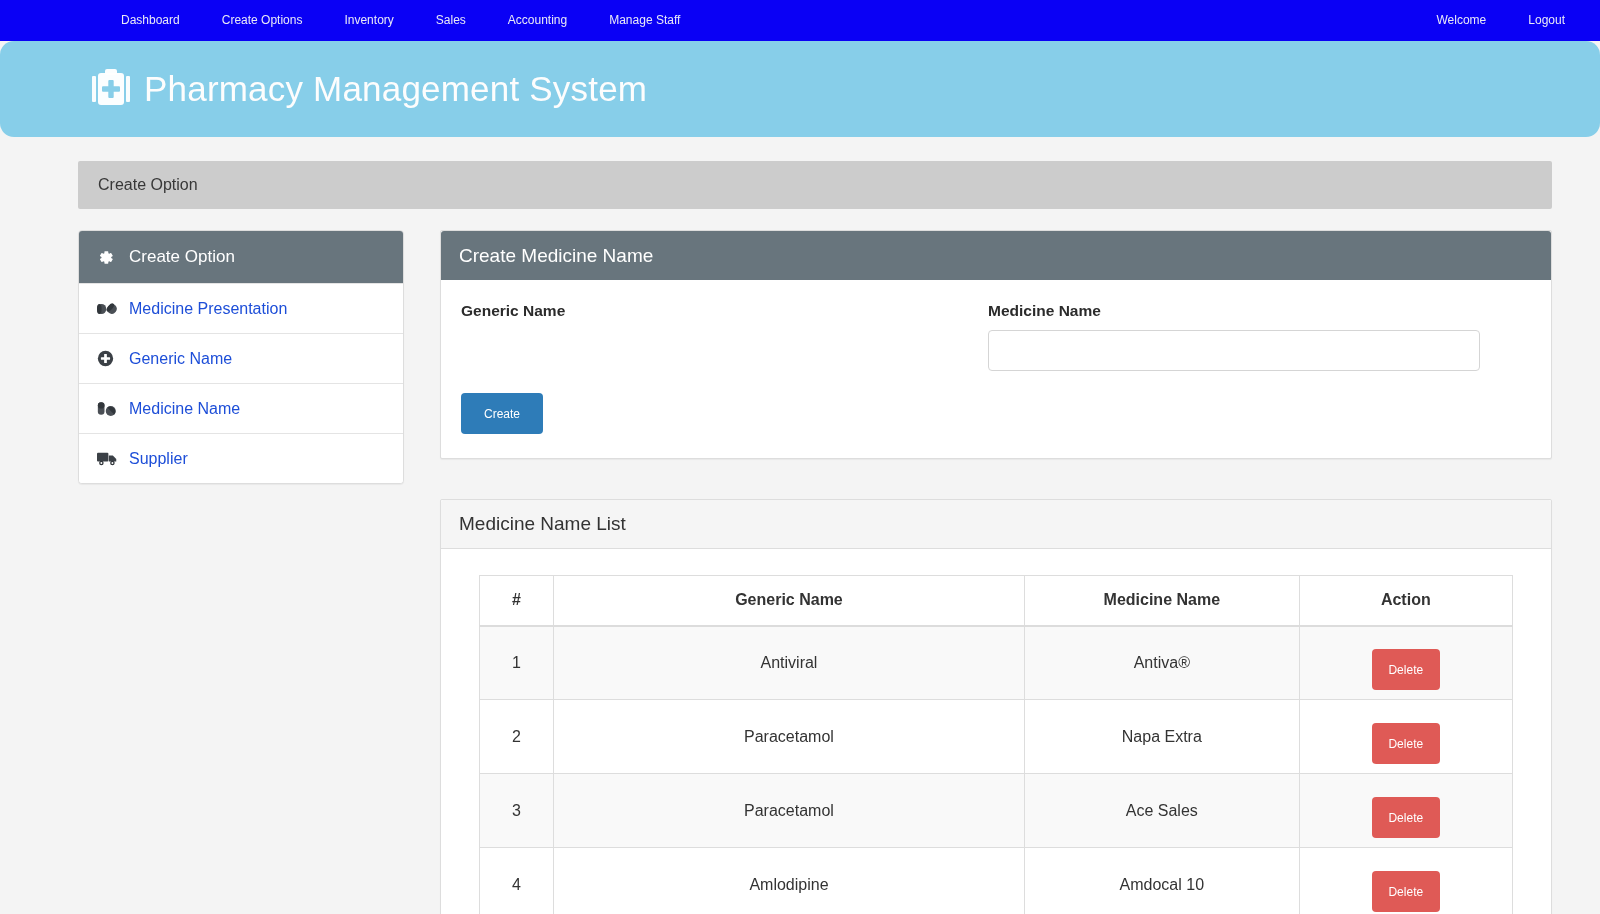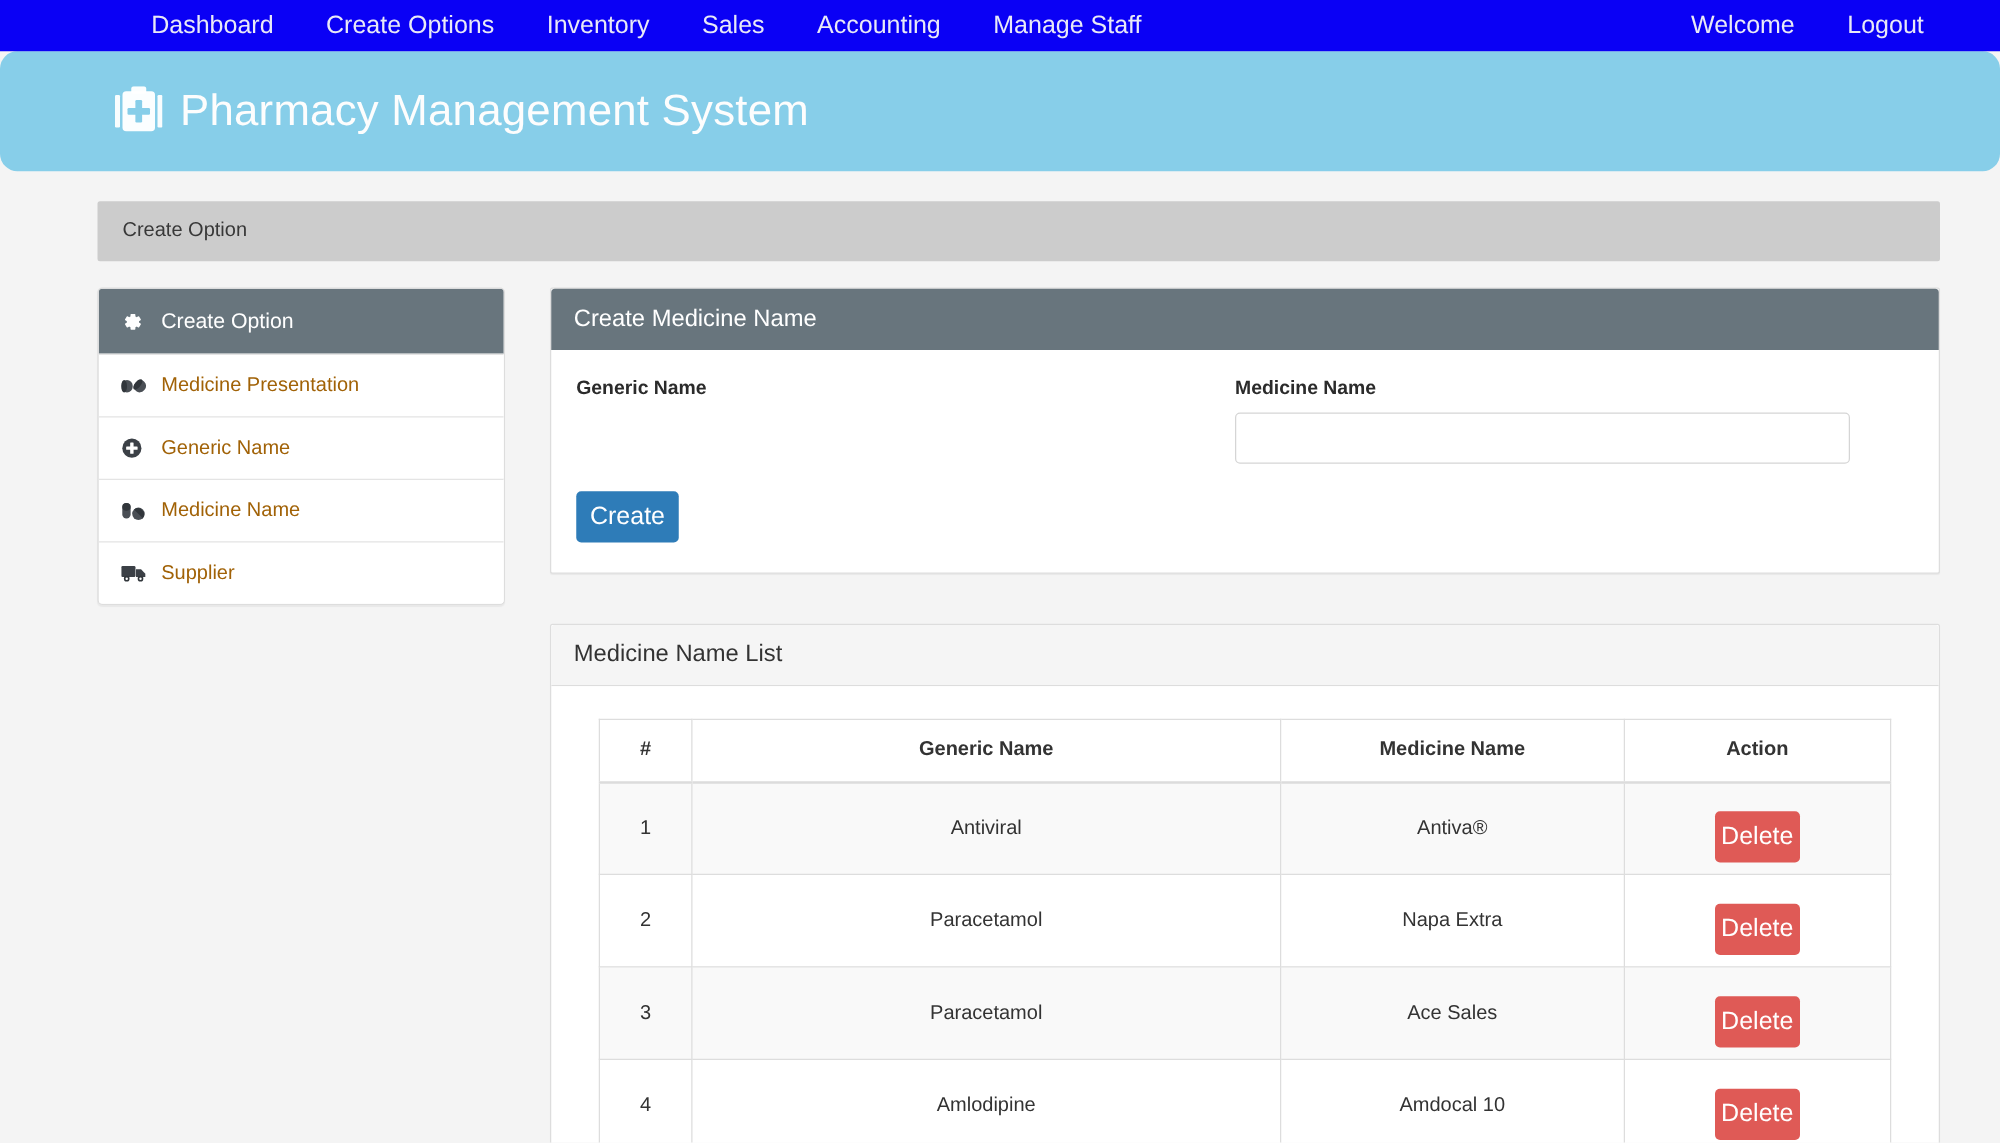--- a/index.html
+++ b/index.html
@@ -13,24 +13,24 @@
 
   
   .navbar {
     height: 41px;
     background: #0a00f5;
     display: flex;
     align-items: center;
     position: relative;
   }
   .nav-left { display: flex; align-items: center; padding-left: 100px; }
-  .nav-right { display: flex; align-items: center; position: absolute; right: 40px; top: 0; height: 41px; }
+  .nav-right { display: flex; align-items: center; position: absolute; right: 14px; top: 0; height: 41px; }
   .nav-item {
     color: #e9e9f7;
-    font-size: 20px;
+    font-size: 12px;
     padding: 0 21px;
     line-height: 41px;
     cursor: pointer;
     white-space: nowrap;
   }
 
   
   .banner {
     height: 96px;
     background: #87cee9;
@@ -84,21 +84,21 @@
     align-items: center;
     padding: 0 18px;
     cursor: pointer;
   }
   .sidebar-item {
     height: 50px;
     display: flex;
     align-items: center;
     padding: 0 18px;
     font-size: 16px;
-    color: #a16207;
+    color: #1d4ed8;
     border-top: 1px solid #e4e4e4;
     background: #fff;
     cursor: pointer;
   }
   .s-ico { width: 22px; height: 20px; margin-right: 10px; flex: 0 0 22px; display: inline-flex; align-items: center; }
   .s-ico svg { display: block; }
 
   
   .content { flex: 1; margin-left: 36px; }
 
@@ -165,21 +165,21 @@
     background-position:
       calc(100% - 21px) 18px,
       calc(100% - 15px) 18px;
     background-size: 6px 6px, 6px 6px;
     background-repeat: no-repeat;
   }
   .btn {
     border: none;
     border-radius: 4px;
     color: #fff;
-    font-size: 20px;
+    font-size: 12px;
     font-family: "Liberation Sans", sans-serif;
     cursor: pointer;
     padding: 0;
   }
   .btn-create {
     background: #2e7cb8;
     width: 82px;
     height: 41px;
     margin-top: 22px;
   }

